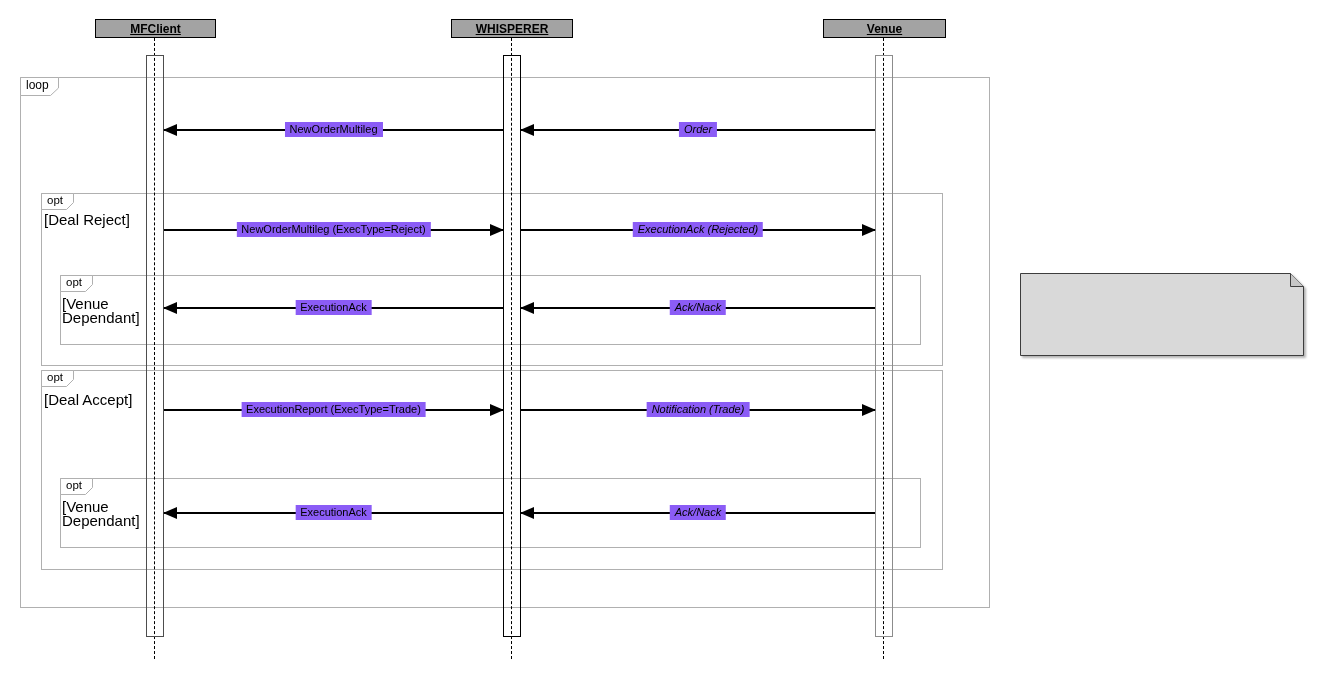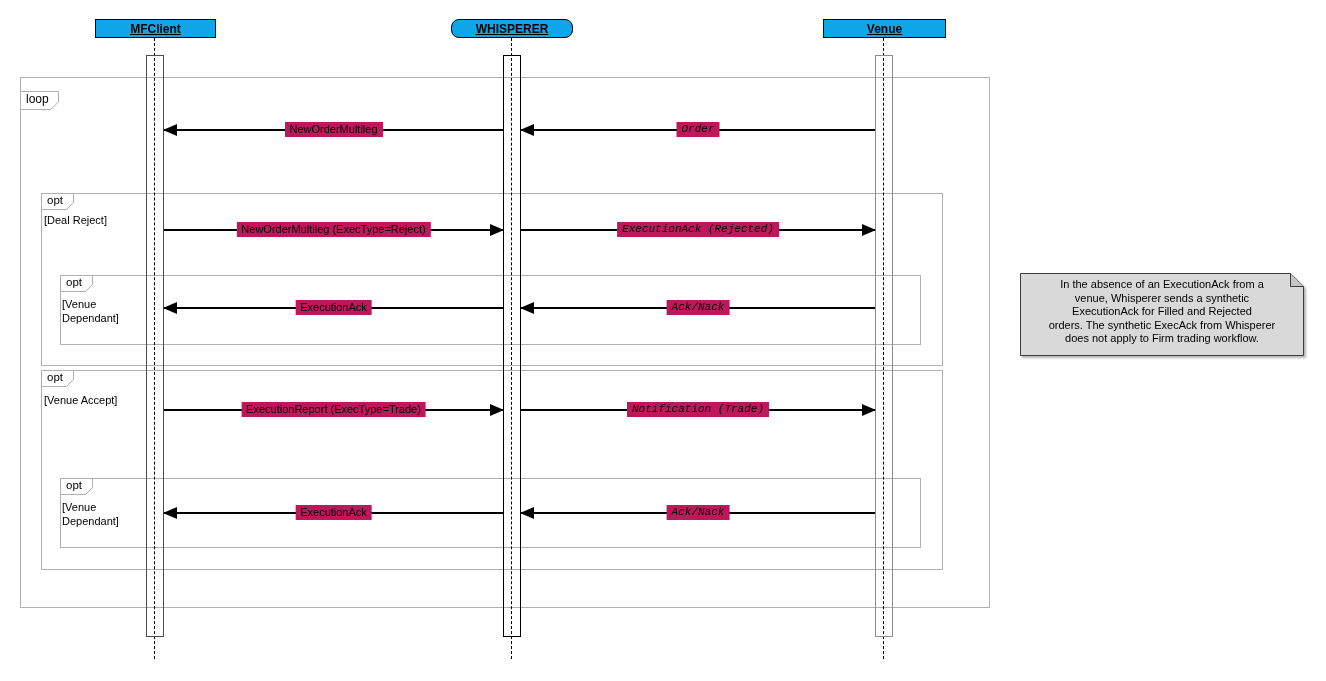--- a/index.html
+++ b/index.html
@@ -3,21 +3,21 @@
 <meta charset="utf-8">
 <style>
   html,body { margin:0; padding:0; background:#fff; }
   .stage {
     position:relative; width:1326px; height:681px; background:#ffffff;
     font-family:"Liberation Sans", sans-serif; color:#000; overflow:hidden;
   }
   
   .actor {
     position:absolute; top:19px; height:19px; box-sizing:border-box;
-    border:1.4px solid #000; background:#0ea5e9;
+    border:1.4px solid #000; background:#a3a3a3;
     display:flex; align-items:center; justify-content:center;
     font-size:12px; font-weight:bold; text-decoration:underline; white-space:nowrap;
   }
   
   .lifeline {
     position:absolute; top:38px; height:621px; width:0;
     border-left:1.5px dashed #000;
   }
   
   .activation {
@@ -30,55 +30,55 @@
   .frame {
     position:absolute; box-sizing:border-box;
     border:1px solid #b0b0b0; background:transparent;
   }
   .tab { position:absolute; }
   .tab svg { position:absolute; left:0; top:0; display:block; }
   .tab .tab-label {
     position:absolute; left:6px; top:1px; font-size:12px; color:#000; white-space:nowrap;
   }
   .guard {
-    position:absolute; font-size:11px; color:#000;
+    position:absolute; font-size:15px; color:#000;
     white-space:pre-line; line-height:14px;
   }
   
   .msg { position:absolute; height:0; }
   .msg .line { position:absolute; left:0; right:0; top:-1px; height:2px; background:#000; }
   .msg .arr { position:absolute; width:0; height:0; }
   .msg .arr.left  { left:-1px;  top:-6.5px; border-top:6px solid transparent; border-bottom:6px solid transparent; border-right:14px solid #000; }
   .msg .arr.right { right:-1px; top:-6.5px; border-top:6px solid transparent; border-bottom:6px solid transparent; border-left:14px solid #000; }
   .msg .msg-label {
     position:absolute; left:50%; top:-8px; transform:translateX(-50%);
-    background:#be185d; padding:0 5px; font-size:11px; white-space:nowrap; line-height:15px;
+    background:#8b5cf6; padding:0 5px; font-size:11px; white-space:nowrap; line-height:15px;
   }
-  .msg .msg-label.italic { font-style:italic;font-family:Liberation Mono, monospace; }
+  .msg .msg-label.italic { font-style:italic; }
   
   .note { position:absolute; left:1020px; top:273px; width:284px; height:83px;
           filter:drop-shadow(2px 2px 1px #b3b3b3); }
   .note svg { position:absolute; left:0; top:0; display:block; }
   .note .note-text {
     position:absolute; left:5px; right:5px; top:5px; text-align:center;
     font-size:11px; line-height:13.6px; white-space:pre-line; color:#000;
   }
 </style>
 </head>
 <body>
 
 <div class="stage">
 
   <div class="frame" style="left:20px; top:77px; width:970px; height:531px;"></div>
   <div class="frame" style="left:41px; top:193px; width:902px; height:173px;"></div>
   <div class="frame" style="left:60px; top:275px; width:861px; height:70px;"></div>
   <div class="frame" style="left:41px; top:370px; width:902px; height:200px;"></div>
   <div class="frame" style="left:60px; top:478px; width:861px; height:70px;"></div>
 
-  <div class="tab" style="left:20px; top:91px; width:39px; height:19px;">
+  <div class="tab" style="left:20px; top:77px; width:39px; height:19px;">
     <svg width="39" height="19" viewBox="0 0 39 19">
       <path d="M0.5,0.5 H38.5 V11 L30.5,18.5 H0.5 Z" fill="#ffffff" stroke="#b0b0b0"></path>
     </svg>
     <span class="tab-label">loop</span>
   </div>
   <div class="tab" style="left:41px; top:193px; width:33px; height:17px;">
     <svg width="33" height="17" viewBox="0 0 33 17">
       <path d="M0.5,0.5 H32.5 V9.5 L25.5,16.5 H0.5 Z" fill="#ffffff" stroke="#b0b0b0"></path>
     </svg>
     <span class="tab-label" style="font-size:11.5px;">opt</span>
@@ -98,34 +98,34 @@
   <div class="tab" style="left:60px; top:478px; width:33px; height:17px;">
     <svg width="33" height="17" viewBox="0 0 33 17">
       <path d="M0.5,0.5 H32.5 V9.5 L25.5,16.5 H0.5 Z" fill="#ffffff" stroke="#b0b0b0"></path>
     </svg>
     <span class="tab-label" style="font-size:11.5px;">opt</span>
   </div>
 
   <div class="guard" style="left:44px; top:213px;">[Deal Reject]</div>
   <div class="guard" style="left:62px; top:297px;">[Venue
 Dependant]</div>
-  <div class="guard" style="left:44px; top:393px;">[Venue Accept]</div>
+  <div class="guard" style="left:44px; top:393px;">[Deal Accept]</div>
   <div class="guard" style="left:62px; top:500px;">[Venue
 Dependant]</div>
 
   <div class="lifeline" style="left:154px;"></div>
   <div class="lifeline" style="left:511px;"></div>
   <div class="lifeline" style="left:883px;"></div>
 
   <div class="activation gray-dark" style="left:146px;"></div>
   <div class="activation" style="left:503px;"></div>
   <div class="activation gray-light" style="left:875px;"></div>
 
   <div class="actor" style="left:95px;  width:121px;">MFClient</div>
-  <div class="actor" style="left:451px; width:122px;border-radius:8px;">WHISPERER</div>
+  <div class="actor" style="left:451px; width:122px;">WHISPERER</div>
   <div class="actor" style="left:823px; width:123px;">Venue</div>
 
   <div class="msg" style="left:164px; top:130px; width:339px;">
     <div class="line"></div>
     <div class="arr left"></div>
     <span class="msg-label">NewOrderMultileg</span>
   </div>
   <div class="msg" style="left:521px; top:130px; width:354px;">
     <div class="line"></div>
     <div class="arr left"></div>
@@ -174,20 +174,15 @@
     <div class="line"></div>
     <div class="arr left"></div>
     <span class="msg-label italic">Ack/Nack</span>
   </div>
 
   <div class="note">
     <svg width="284" height="83" viewBox="0 0 284 83">
       <path d="M0.5,0.5 H270.5 L283.5,13.5 V82.5 H0.5 Z" fill="#d9d9d9" stroke="#3d3d3d"></path>
       <path d="M270.5,0.5 V13.5 H283.5" fill="#c6c6c6" stroke="#3d3d3d"></path>
     </svg>
-    <div class="note-text">In the absence of an ExecutionAck from a
-venue, Whisperer sends a synthetic
-ExecutionAck for Filled and Rejected
-orders. The synthetic ExecAck from Whisperer
-does not apply to Firm trading workflow.</div>
   </div>
 
 </div>
 
 </body></html>

